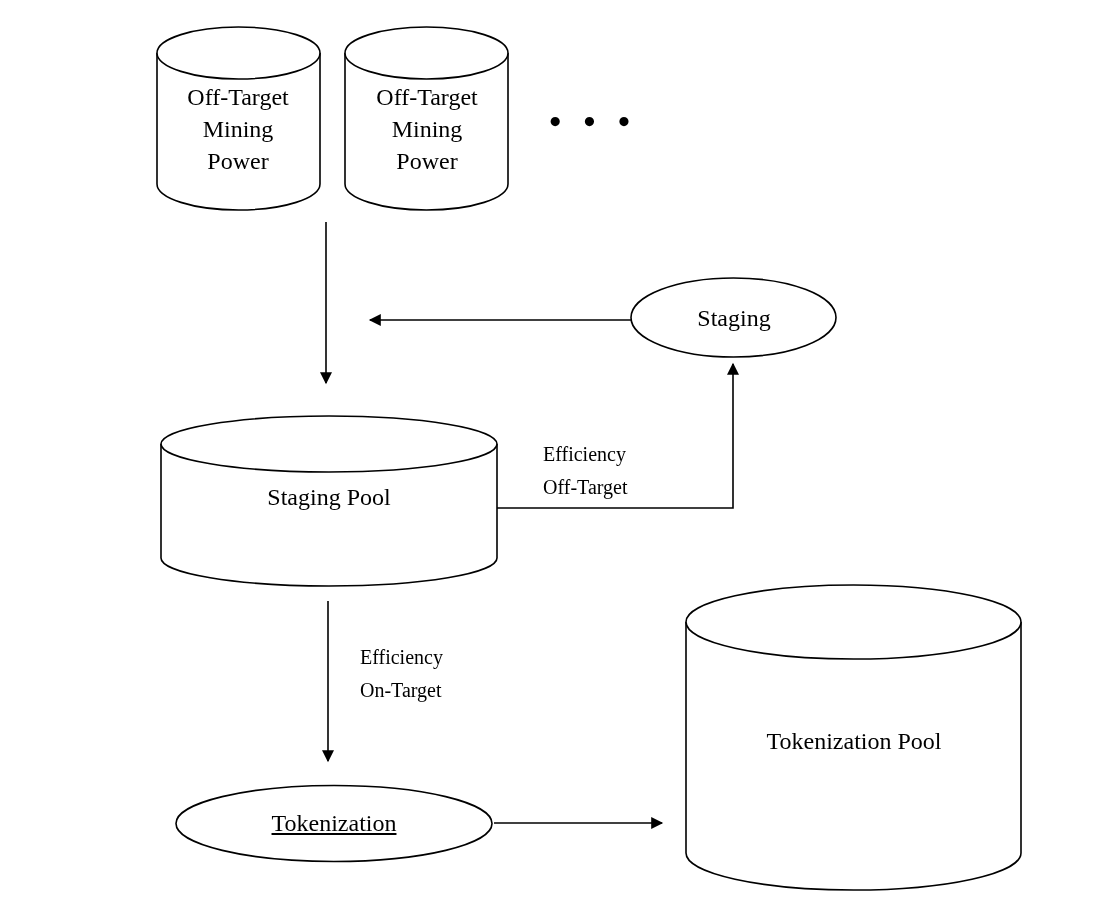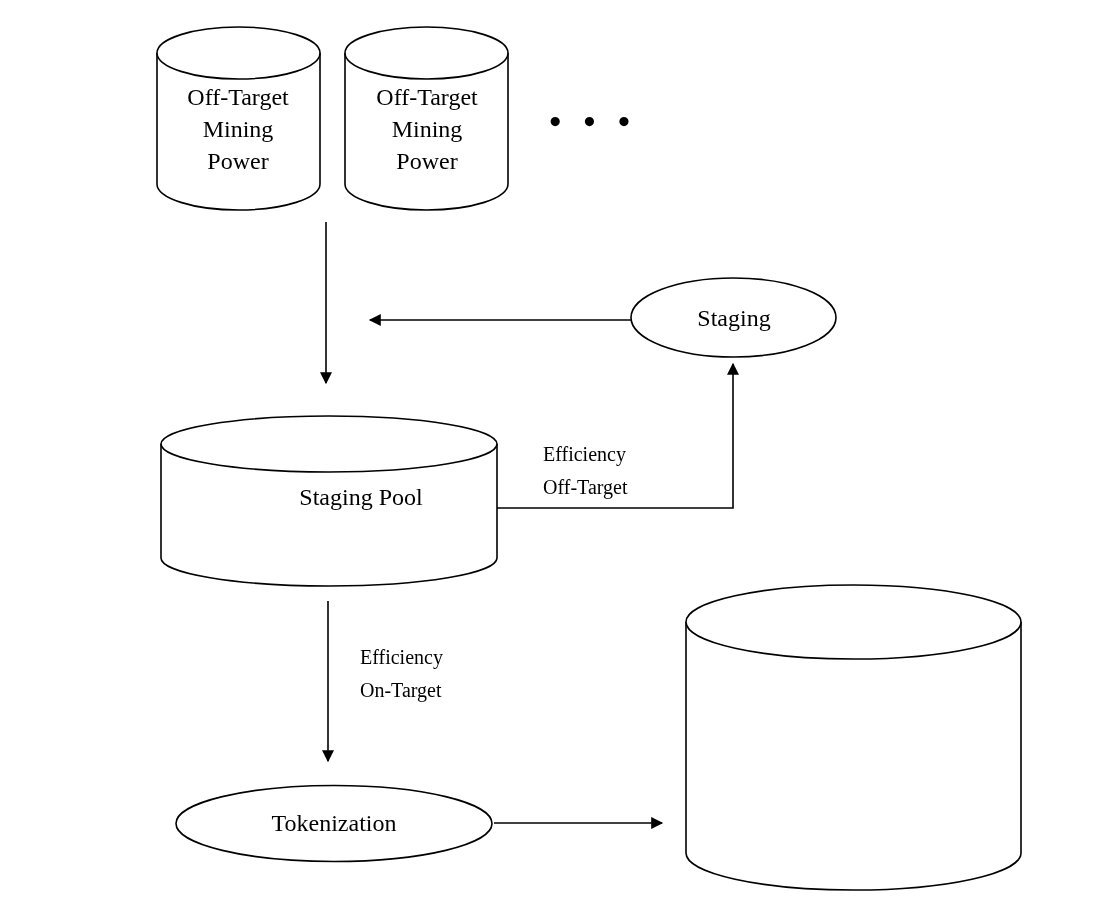--- a/index.html
+++ b/index.html
@@ -98,24 +98,25 @@
 Power</div>
 
   <div class="node-label" style="left:427px; top:129px;">Off-Target
 Mining
 Power</div>
 
   <div class="dots" style="left:593px; top:122px;">• • •</div>
 
   <div class="node-label" style="left:734px; top:318px;">Staging</div>
 
-  <div class="node-label" style="left:329px; top:497px;margin-left:32px;">Staging Pool</div>
+  <div class="node-label" style="left:329px; top:497px;">Staging Pool</div>
 
-  <div class="node-label" style="left:334px; top:823px;">Tokenization</div>
+  <div class="node-label" style="left:334px; top:823px;text-decoration:underline;">Tokenization</div>
 
+  <div class="node-label" style="left:854px; top:741px;">Tokenization Pool</div>
 
   <div class="edge-label" style="left:543px; top:438px;">Efficiency
 Off-Target</div>
 
   <div class="edge-label" style="left:360px; top:641px;">Efficiency
 On-Target</div>
 
 </div>
 
 </body></html>

